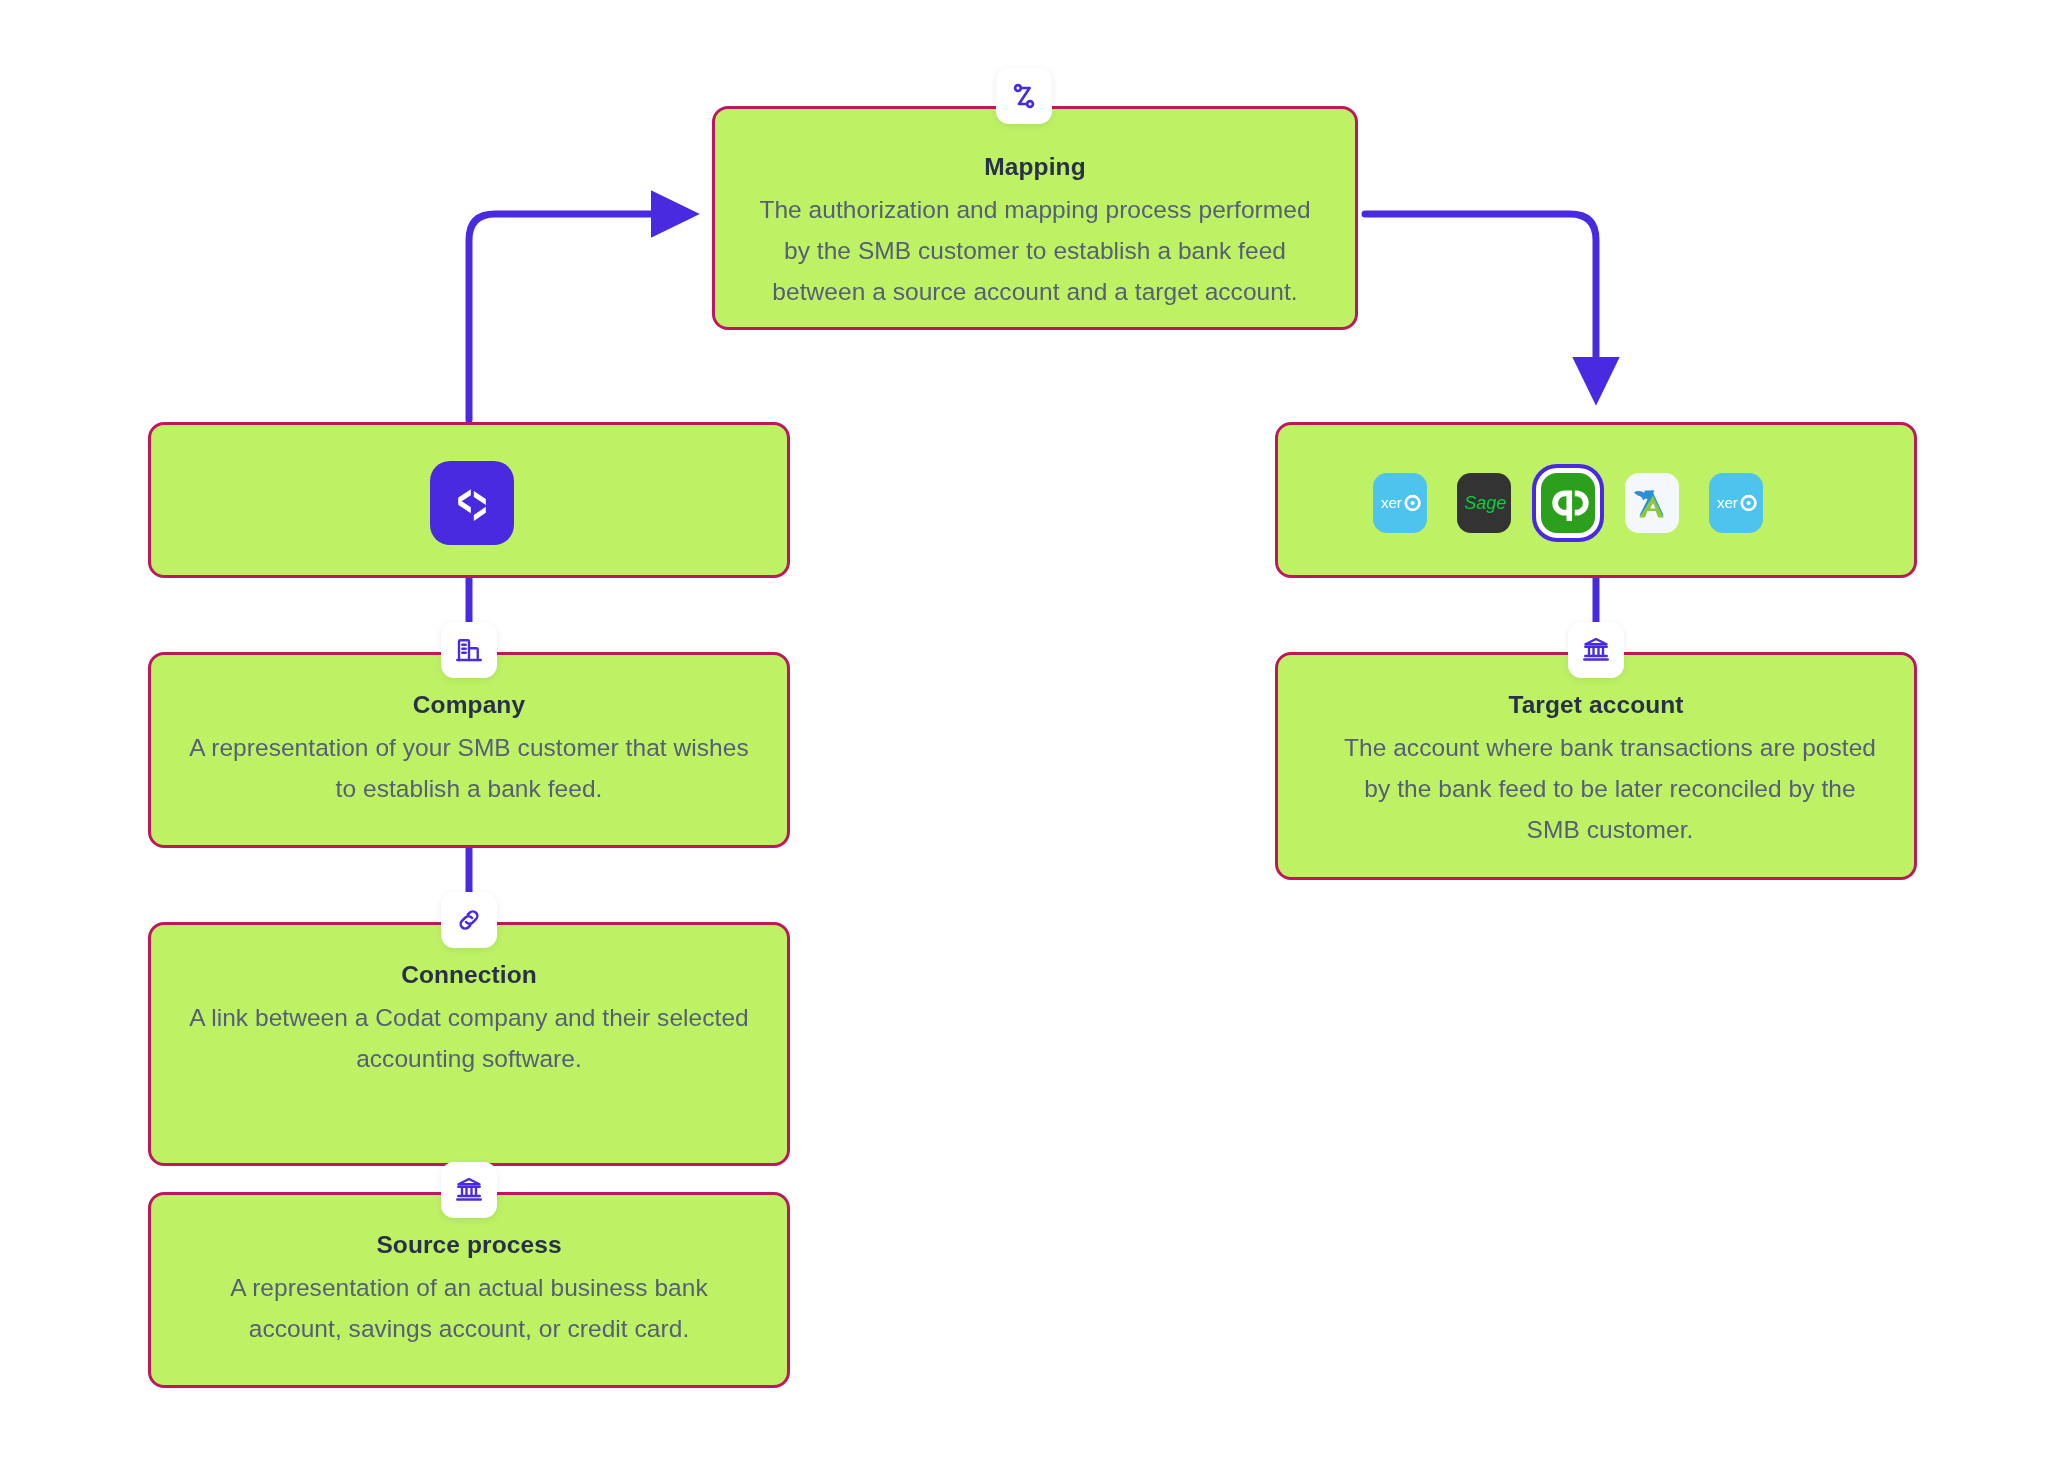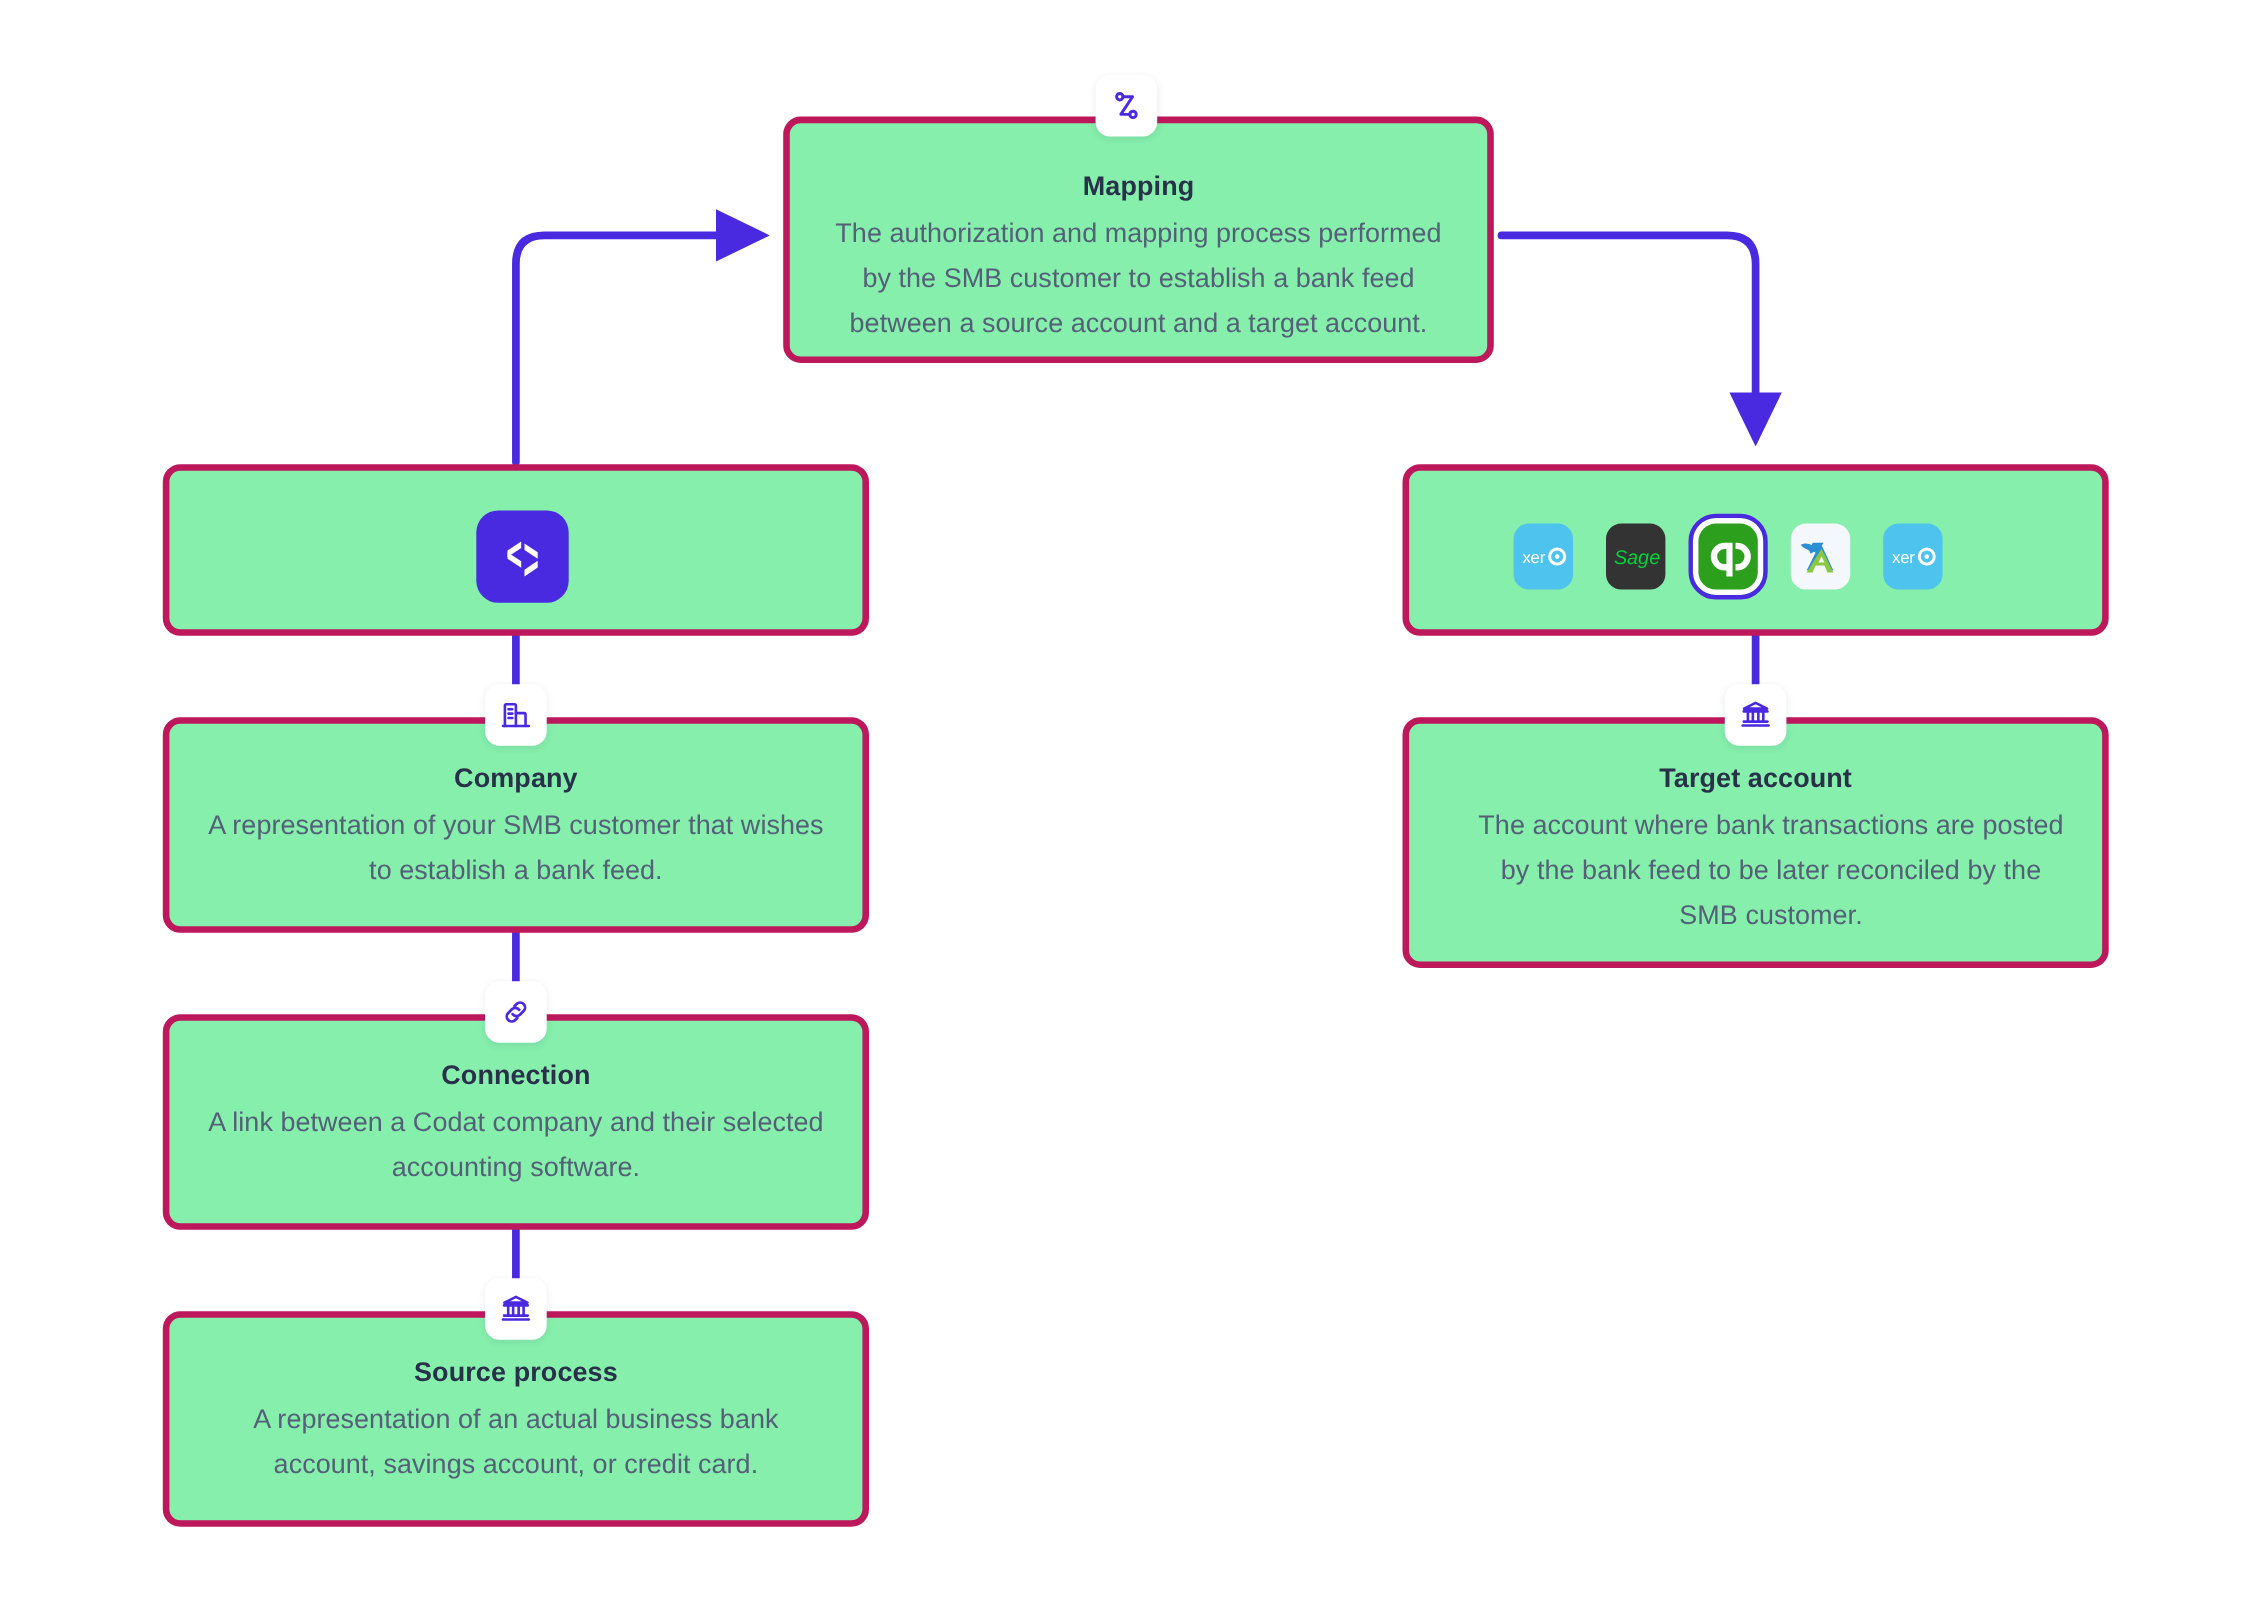--- a/index.html
+++ b/index.html
@@ -28,22 +28,22 @@
     left: 0; top: 0;
     width: 2049px;
     height: 1476px;
     pointer-events: none;
   }
 
   
   .card {
     position: absolute;
     box-sizing: border-box;
-    background: #86efac;
-    border: 6px solid #be185d;
+    background: #bef264;
+    border: 3px solid #be185d;
     border-radius: 16px;
   }
   .card-title {
     text-align: center;
     font-size: 24.5px;
     font-weight: bold;
     color: #28304a;
     letter-spacing: .1px;
   }
   .card-body {
@@ -171,21 +171,21 @@
     <div class="card-body" style="margin-top:8px;">A representation of your SMB customer that wishes to establish a bank feed.</div>
   </div>
 
   <div class="chip" style="left:441px; top:892px;">
     <svg width="30" height="30" viewBox="0 0 24 24" fill="none" stroke="#4a2ae0" stroke-width="2" stroke-linecap="round" stroke-linejoin="round">
       <path d="M9.6 13.6 a3.6 3.6 0 0 0 5.3 .4 l2.7-2.7 a3.6 3.6 0 0 0-5.1-5.1 l-1.5 1.5"></path>
       <path d="M14.4 10.4 a3.6 3.6 0 0 0-5.3-.4 l-2.7 2.7 a3.6 3.6 0 0 0 5.1 5.1 l1.5-1.5"></path>
     </svg>
   </div>
 
-  <div class="card" style="left:148px; top:922px; width:642px; height:196px; padding:36px 34px 14px;">
+  <div class="card" style="left:148px; top:922px; width:642px; height:244px; padding:36px 34px 14px;">
     <div class="card-title">Connection</div>
     <div class="card-body" style="margin-top:8px;">A link between a Codat company and their selected accounting software.</div>
   </div>
 
   <div class="chip" style="left:441px; top:1162px;">
     <svg width="30" height="30" viewBox="0 0 24 24" fill="none" stroke="#4a2ae0" stroke-width="1.9" stroke-linecap="round" stroke-linejoin="round">
       <path d="M12 3.2 L20.4 7.4 H3.6 Z"></path>
       <path d="M3.4 9.4 H20.6"></path>
       <path d="M6.4 9.8 V16.4 M10.0 9.8 V16.4 M14.0 9.8 V16.4 M17.6 9.8 V16.4"></path>
       <path d="M3.4 16.8 H20.6"></path>

